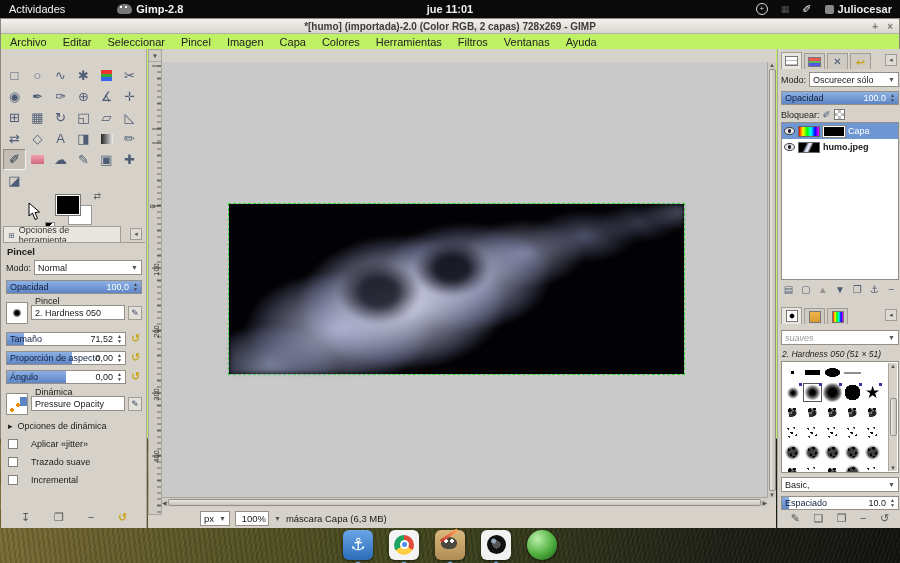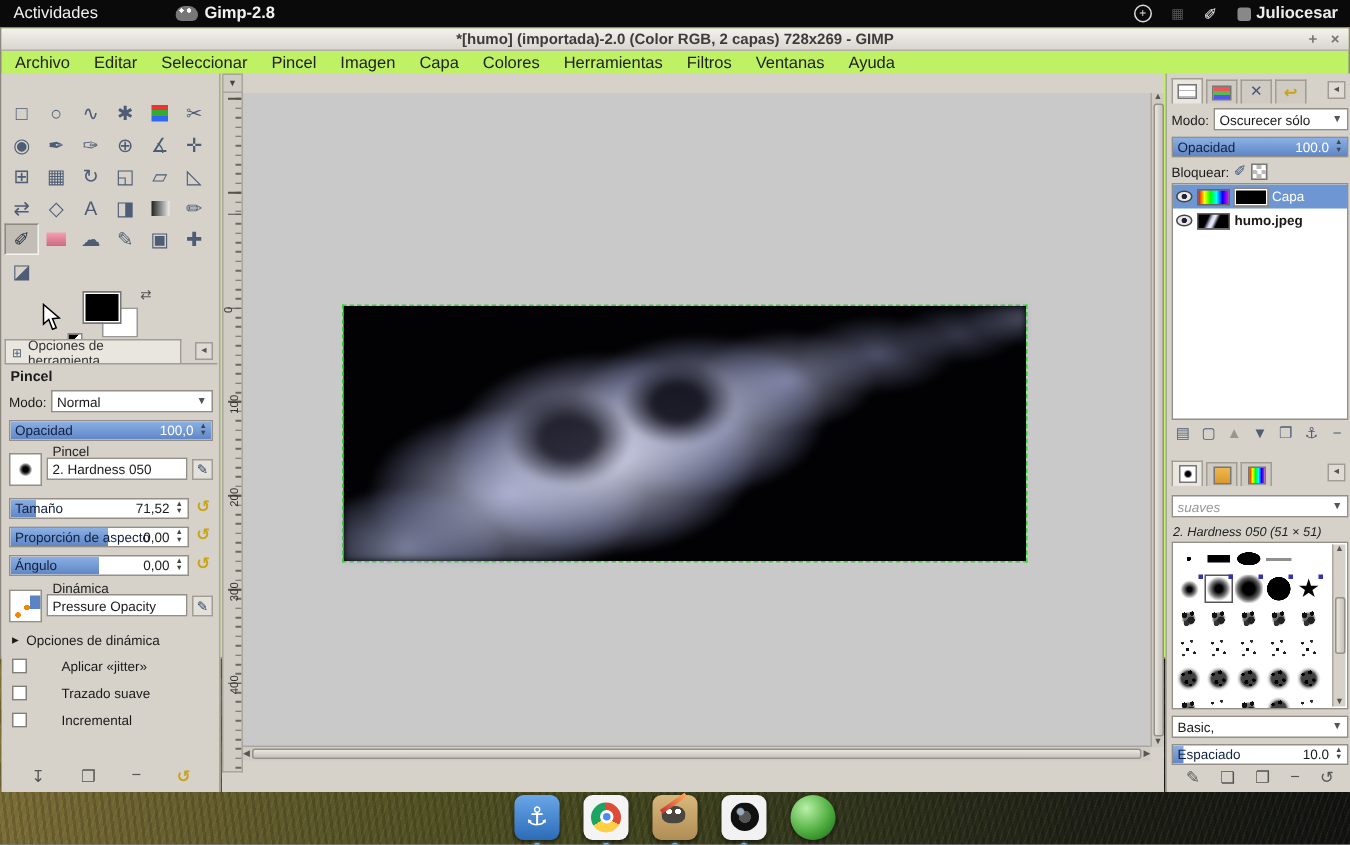--- a/index.html
+++ b/index.html
@@ -75,21 +75,21 @@
   .slider .slbl{position:absolute;left:3px;top:1px;color:#102040;z-index:2}
   .slider .sval{position:absolute;right:12px;top:1px;z-index:2}
   .slider .sval.onfill{color:#fff}
   .spin{position:absolute;right:1px;top:0;width:9px;height:100%;display:flex;flex-direction:column;justify-content:center;color:#444;font-size:5px;line-height:5px;z-index:3;text-align:center}
   .resetbtn{width:13px;height:13px;color:#c8a416;font-size:11px;line-height:12px;text-align:center;font-weight:bold}
   .thumbbox{width:22px;height:22px;border:1px solid #938f87;background:#fff;position:relative}
   .thumbbox.brush{background:radial-gradient(circle 6px,#000 30%,rgba(0,0,0,.55) 55%,transparent 75%),#fff}
   .thumbbox.dyn{background:radial-gradient(circle 2px at 5px 16px,#e80 90%,transparent),radial-gradient(circle 2px at 11px 11px,#e80 90%,transparent),linear-gradient(#5b84c4 0 0) 13px 3px/7px 9px no-repeat,#fff}
   .editbtn{width:14px;height:14px;border:1px solid #a19d95;background:#e4e1da;font-size:9px;line-height:13px;text-align:center;color:#346}
   .grplbl{position:absolute;font-size:9px;color:#222}
-  .cbrow{position:absolute;left:5px;display:flex;align-items:center;gap:23px;font-size:9px}
+  .cbrow{position:absolute;left:5px;display:flex;align-items:center;gap:13px;font-size:9px}
   .cb{width:10px;height:10px;background:#fff;border:1px solid #83807a}
   .expander{position:absolute;left:5px;display:flex;gap:5px;align-items:center;font-size:9px}
   #leftbottom{position:absolute;left:0;bottom:4px;width:146px;display:flex;justify-content:space-around;padding:0 8px;color:#555;font-size:11px}
   #leftbottom .resety{color:#c8a416;font-weight:bold}
 
   
   #center{position:absolute;left:147px;top:30px;width:628px;height:479px;background:#d6d2ca}
   #rcorner{position:absolute;left:0;top:0;width:14px;height:13px;border:1px solid #aaa69e;background:#d0ccc4;font-size:6px;color:#444;text-align:center;line-height:12px}
   #hruler{position:absolute;left:14px;top:0;width:605px;height:13px;border:1px solid #aaa69e;background:
      repeating-linear-gradient(90deg,#55524c 0 1px,transparent 1px 62.5px) 6.5px bottom/100% 9px no-repeat padding-box,
@@ -206,20 +206,21 @@
     <div class="dicon camera">
       <div class="rundot"></div>
     </div>
     <div class="dicon orb"></div>
   </div>
 
 <div id="topbar">
   <span class="act">Actividades</span>
   <span class="wilber"></span>
   <span class="appname">Gimp-2.8</span>
+  <span class="clock">jue 11:01</span>
   <span class="tb-right">
     <span class="acc-ic">+</span>
     <span class="kbd-ic">▦</span>
     <span class="pen-ic">✐</span>
     <span class="user">
       <span class="badge"></span>
       <span>Juliocesar</span>
     </span>
   </span>
 </div>
@@ -409,20 +410,31 @@
     <div id="vscroll">
         <span>▲</span>
         <span class="thumbv"></span>
         <span>▼</span>
       </div>
     <div id="hscroll">
         <span>◀</span>
         <span class="thumbh"></span>
         <span>▶</span>
       </div>
+    <div id="statusbar">
+      <span class="sbcombo">
+          <span>px</span>
+          <span class="arr">▼</span>
+        </span>
+      <span class="zoombox">
+          <span>100%</span>
+        </span>
+      <span class="arr" style="font-size:7px;color:#555">▼</span>
+      <span>máscara Capa (6,3 MB)</span>
+    </div>
   </div>
 
   <div id="rightpanel">
     <div class="rtabs" style="top:3px">
       <span class="rtab active">
           <span class="ic-layers"></span>
         </span>
       <span class="rtab">
           <span class="ic-channels"></span>
         </span>

